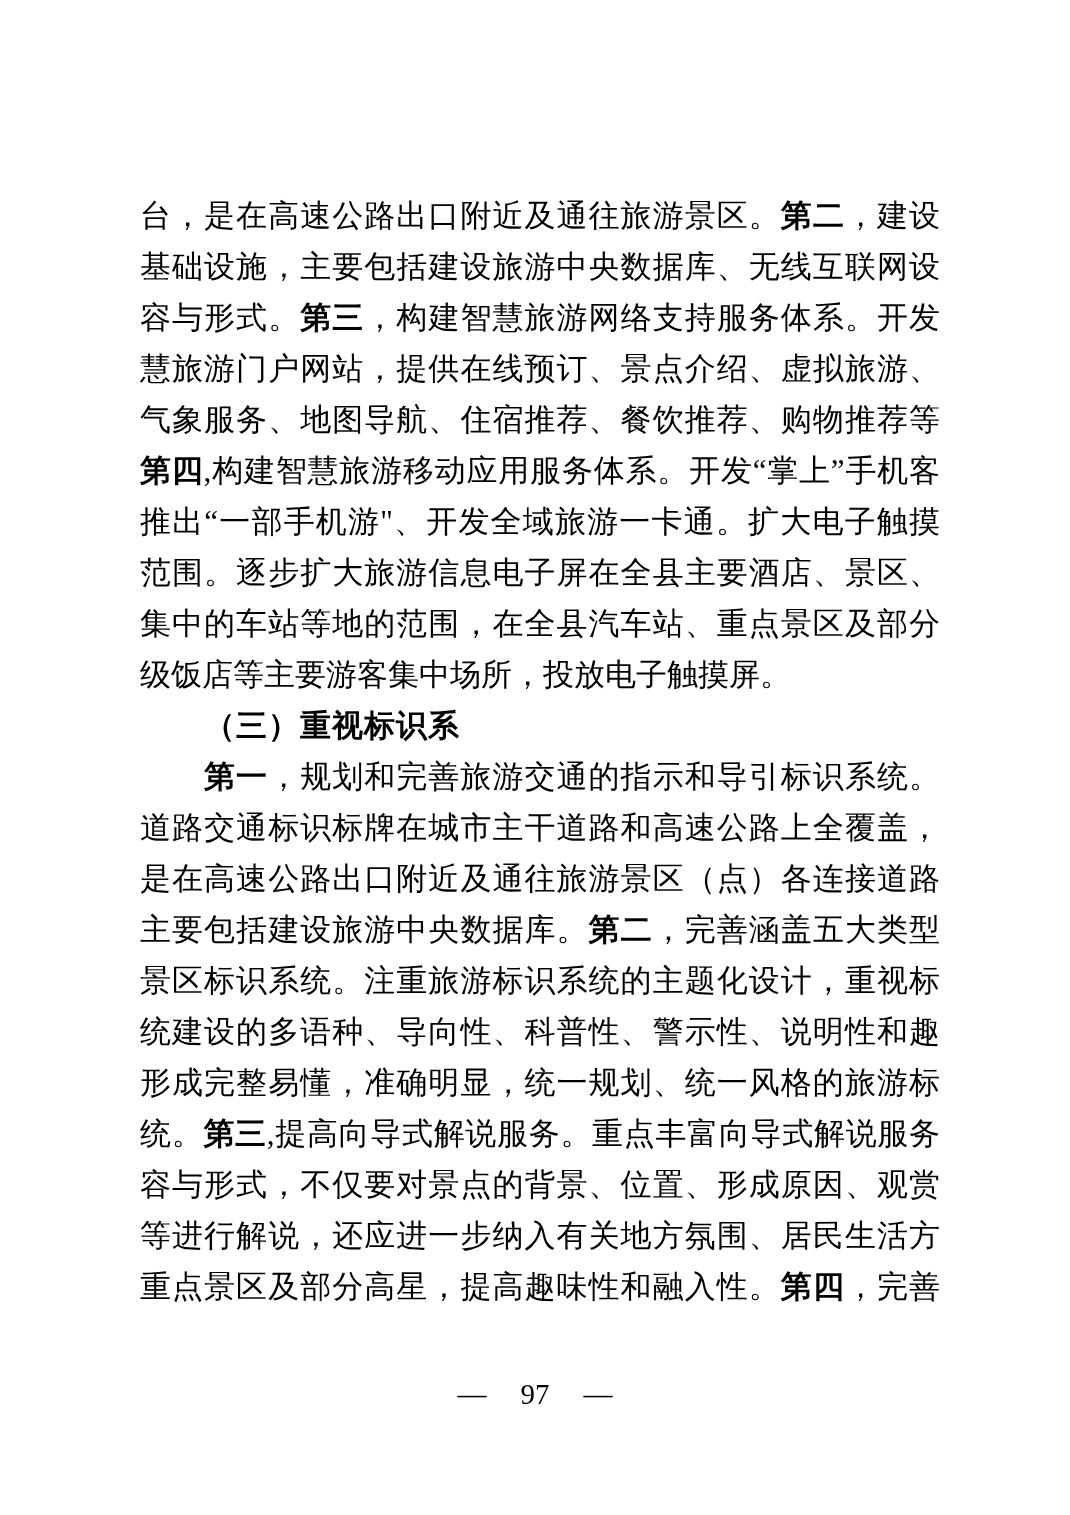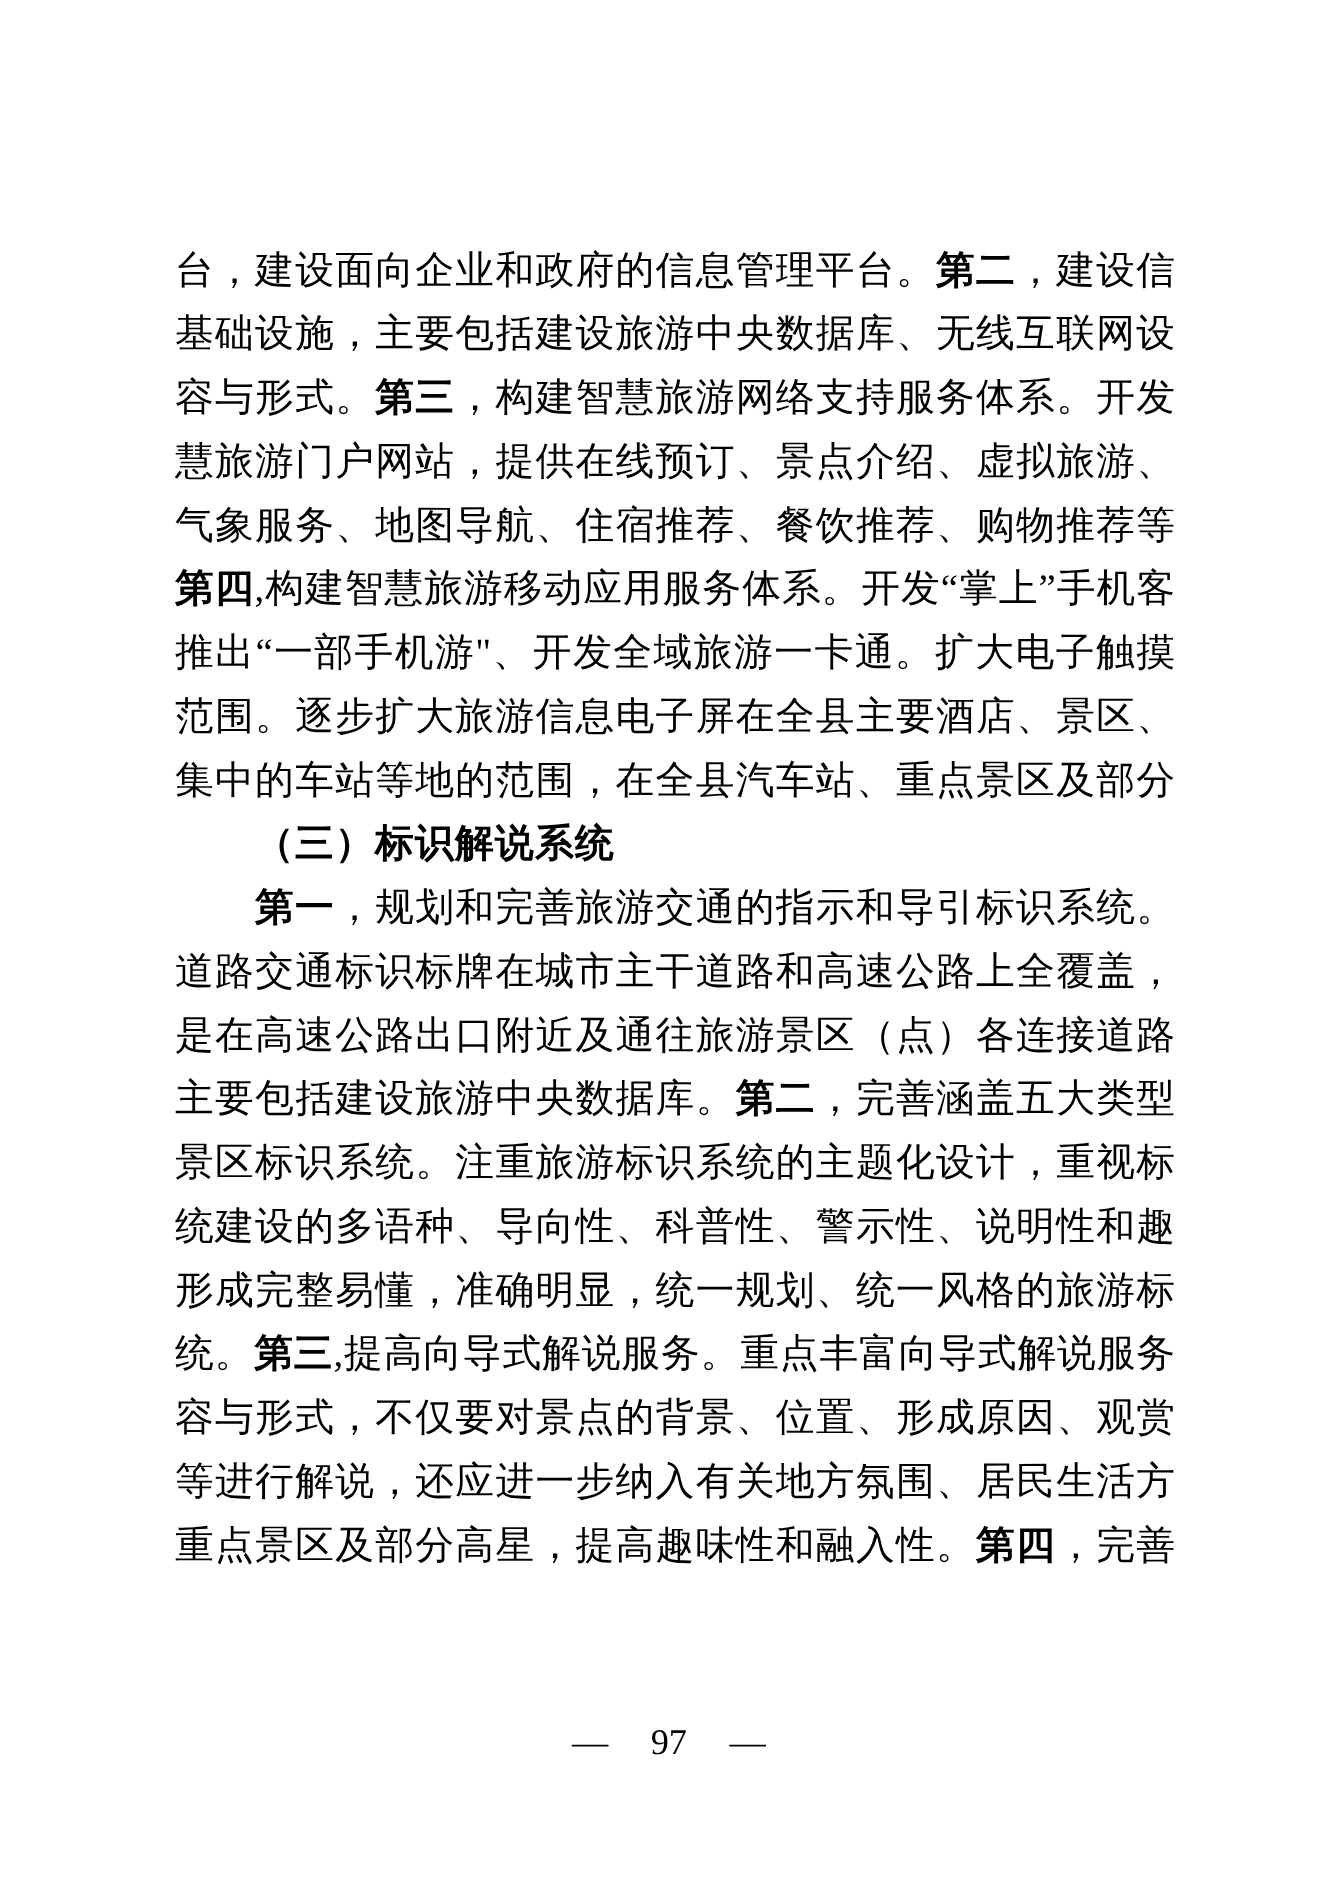--- a/index.html
+++ b/index.html
@@ -60,30 +60,31 @@
   }
   .footer .dash {
     letter-spacing: 0;
   }
 </style>
 </head>
 <body>
 
 <div class="page">
   <div class="doc-body" id="doc-body">
-      <div class="line"><span>台，建设面向企业和政府的信息管理平台。</span><span class="b">第二</span><span>，建设信息化</span></div>
+      <div class="line"><span>台，是在高速公路出口附近及通往旅游景区。</span><span class="b">第二</span><span>，建设信息化</span></div>
       <div class="line"><span>基础设施，主要包括建设旅游中央数据库、无线互联网设施、</span></div>
       <div class="line"><span>容与形式。</span><span class="b">第三</span><span>，构建智慧旅游网络支持服务体系。开发智</span></div>
       <div class="line"><span>慧旅游门户网站，提供在线预订、景点介绍、虚拟旅游、旅游</span></div>
       <div class="line"><span>气象服务、地图导航、住宿推荐、餐饮推荐、购物推荐等服务。</span></div>
       <div class="line"><span class="b">第四</span><span>,构建智慧旅游移动应用服务体系。开发“掌上”手机客户端，</span></div>
       <div class="line"><span>推出“一部手机游"、开发全域旅游一卡通。扩大电子触摸屏设立</span></div>
       <div class="line"><span>范围。逐步扩大旅游信息电子屏在全县主要酒店、景区、人流</span></div>
       <div class="line"><span>集中的车站等地的范围，在全县汽车站、重点景区及部分高星</span></div>
-      <div class="line flush indent heading"><span class="b">（三）标识解说系统</span></div>
+      <div class="line flush"><span>级饭店等主要游客集中场所，投放电子触摸屏。</span></div>
+      <div class="line flush indent heading"><span class="b">（三）重视标识系</span></div>
       <div class="line indent"><span class="b">第一</span><span>，规划和完善旅游交通的指示和导引标识系统。实现</span></div>
       <div class="line"><span>道路交通标识标牌在城市主干道路和高速公路上全覆盖，特别</span></div>
       <div class="line"><span>是在高速公路出口附近及通往旅游景区（点）各连接道路交叉</span></div>
       <div class="line"><span>主要包括建设旅游中央数据库。</span><span class="b">第二</span><span>，完善涵盖五大类型的旅游</span></div>
       <div class="line"><span>景区标识系统。注重旅游标识系统的主题化设计，重视标识系</span></div>
       <div class="line"><span>统建设的多语种、导向性、科普性、警示性、说明性和趣味性，</span></div>
       <div class="line"><span>形成完整易懂，准确明显，统一规划、统一风格的旅游标识系</span></div>
       <div class="line"><span>统。</span><span class="b">第三</span><span>,提高向导式解说服务。重点丰富向导式解说服务的内</span></div>
       <div class="line"><span>容与形式，不仅要对景点的背景、位置、形成原因、观赏路线</span></div>
       <div class="line"><span>等进行解说，还应进一步纳入有关地方氛围、居民生活方式等</span></div>

